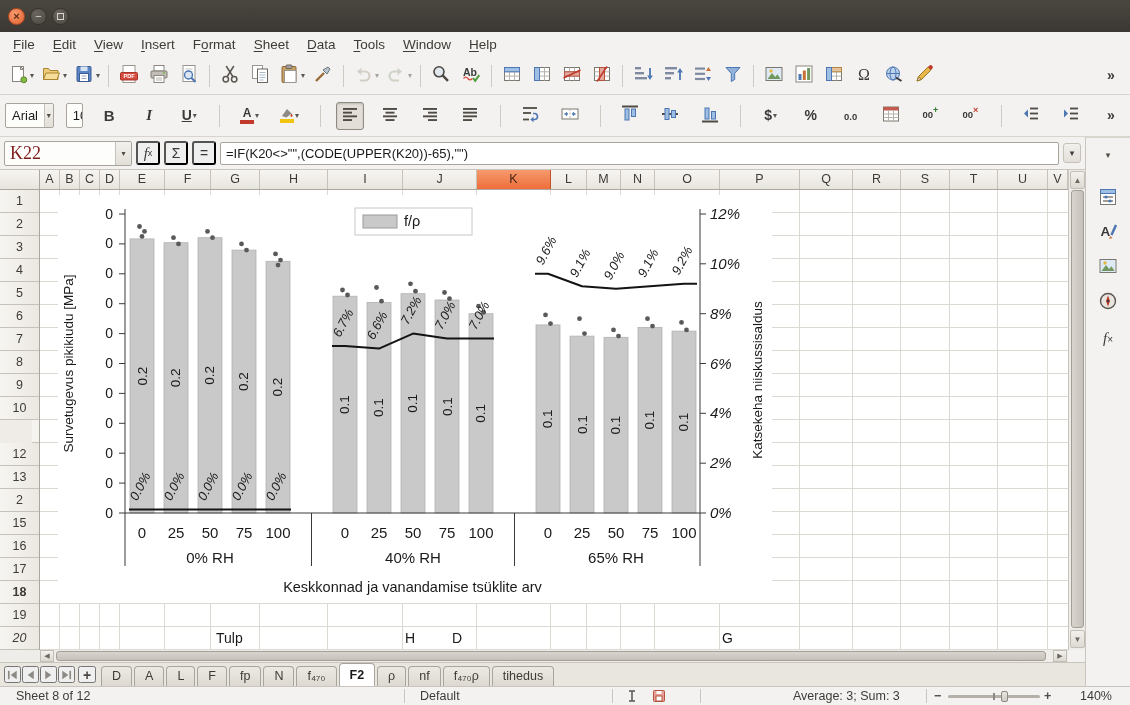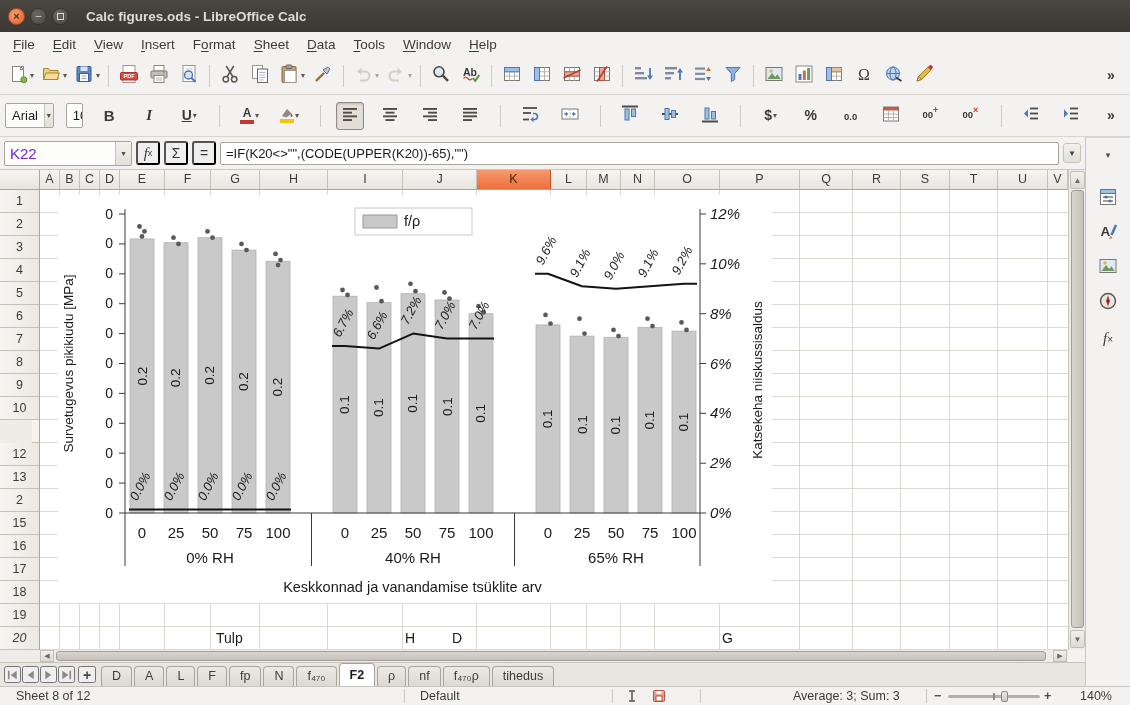--- a/index.html
+++ b/index.html
@@ -27,21 +27,21 @@
 .astack{display:flex;flex-direction:column;align-items:center;gap:1px}
 .astack .aA{font-weight:bold;font-size:12px;line-height:12px;color:#3a3a3a}
 .abar{width:14px;height:3.5px}
 
 .combo{height:25px;background:#FDFDFC;border:1px solid #A9A49C;border-radius:2px;display:inline-flex;align-items:center;overflow:hidden}
 .combo-val{flex:1;padding:0 6px;font-size:13px;color:#1a1a1a;white-space:nowrap}
 .combo-btn{width:16px;align-self:stretch;border-left:1px solid #C6C2BA;background:linear-gradient(#F3F1ED,#E2DFD8);font-size:8px;display:flex;align-items:center;justify-content:center;color:#4f4b45}
 
 .formulabar{position:absolute;left:0;top:137px;width:1085px;height:33px;background:#F4F2F0;border-bottom:1px solid #C9C5BE;display:flex;align-items:center;padding:0 4px;gap:4px}
 .namebox{width:128px}
-.nb-input{flex:1;border:none;outline:none;font-size:15px;padding:0 5px;font-family:Liberation Sans, sans-serif;color:#6d28d9;background:transparent;width:100px}
+.nb-input{flex:1;border:none;outline:none;font-size:18px;padding:0 5px;font-family:Liberation Serif, serif;color:#7f1d1d;background:transparent;width:100px}
 .fbtn{width:24px;height:24px;display:flex;align-items:center;justify-content:center;font-size:14px;color:#3a3a3a;border-radius:3px}
 .fxi{font-family:"Liberation Serif",serif;font-style:italic;font-size:15px}
 .fbtn sub{font-size:9px}
 .formula-input{flex:1;height:23px;border:1px solid #A9A49C;border-radius:2px;padding:0 5px;font-size:13px;color:#1a1a1a;background:#fff;font-family:inherit}
 .fbtn.expand{width:18px;font-size:9px;border:1px solid #C6C2BA;background:linear-gradient(#F3F1ED,#E2DFD8);height:20px}
 
 .corner{position:absolute;left:0;top:170px;width:40px;height:20px;background:linear-gradient(#F7F5F1,#E7E4DE);border-right:1px solid #ABA69E;border-bottom:1px solid #ABA69E}
 .colheads{position:absolute;left:40px;top:170px;width:1028px;height:20px;background:#EFECE7;border-bottom:1px solid #ABA69E;overflow:hidden}
 .ch{position:absolute;top:0;height:20px;line-height:19px;text-align:center;font-size:12.5px;color:#3E3B37;background:linear-gradient(#F7F5F1,#E7E4DE);border-right:1px solid #C6C2BA}
 .ch.sel{background:linear-gradient(#F59A6E,#EE6C38);color:#4A2410;border-right-color:#C05327}
@@ -88,21 +88,20 @@
   <div class="titlebar">
     <button class="wbtn close">
         <span>×</span>
       </button>
     <button class="wbtn">
         <span>−</span>
       </button>
     <button class="wbtn">
         <span class="maxsq"></span>
       </button>
-    <span class="wtitle">Calc figures.ods - LibreOffice Calc</span>
   </div>
 
   <div class="menubar">
       <span class="menu-item"><u>F</u>ile</span>
       <span class="menu-item"><u>E</u>dit</span>
       <span class="menu-item"><u>V</u>iew</span>
       <span class="menu-item"><u>I</u>nsert</span>
       <span class="menu-item">F<u>o</u>rmat</span>
       <span class="menu-item"><u>S</u>heet</span>
       <span class="menu-item"><u>D</u>ata</span>
@@ -580,21 +579,21 @@
       <div class="rh" style="top: 161px;">8</div>
       <div class="rh" style="top: 184px;">9</div>
       <div class="rh" style="top: 207px;">10</div>
       <div class="rh" style="top: 230px; margin-left: 32px;">11</div>
       <div class="rh" style="top: 253px;">12</div>
       <div class="rh" style="top: 276px;">13</div>
       <div class="rh" style="top: 299px;">2</div>
       <div class="rh" style="top: 322px;">15</div>
       <div class="rh" style="top: 345px;">16</div>
       <div class="rh" style="top: 368px;">17</div>
-      <div class="rh" style="top: 391px;">18</div>
+      <div class="rh" style="top: 391px; font-weight: bold;">18</div>
       <div class="rh" style="top: 414px;">19</div>
       <div class="rh" style="top: 437px; font-style: italic;">20</div>
     </div>
 
   <div class="cells">
     <div id="glayer">
         <div class="gv" style="left: 19px;"></div>
         <div class="gv" style="left: 39px;"></div>
         <div class="gv" style="left: 59px;"></div>
         <div class="gv" style="left: 79px;"></div>

